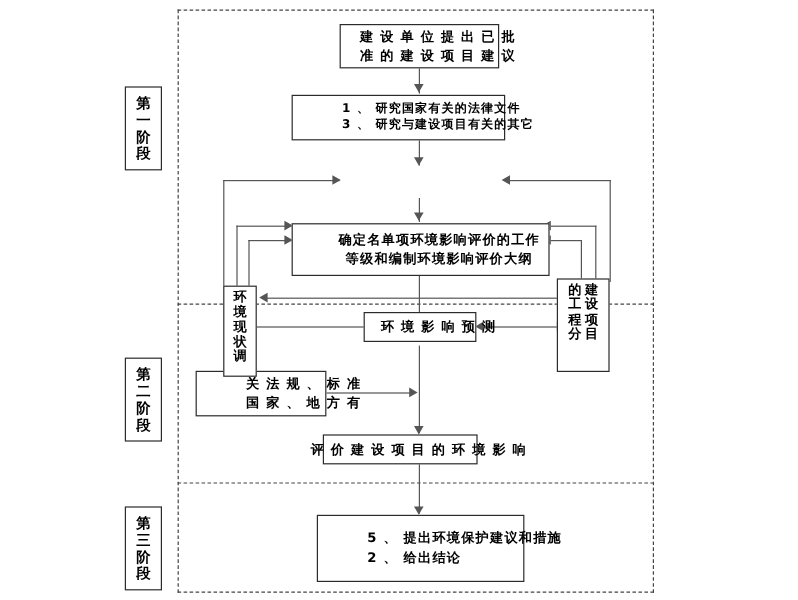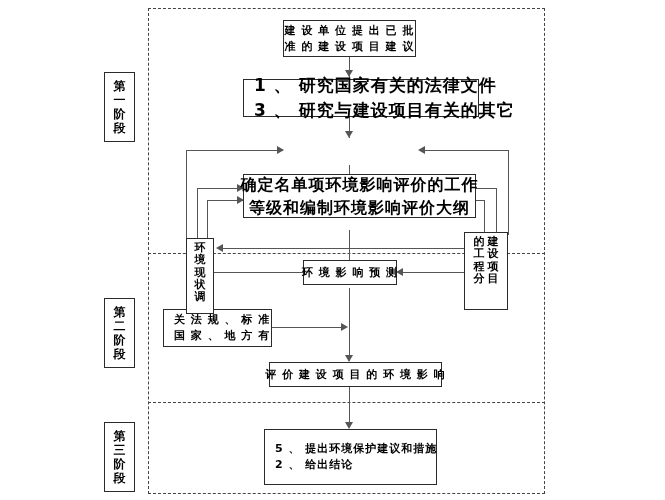--- a/index.html
+++ b/index.html
@@ -36,20 +36,21 @@
     color:#000000;
     display:flex;
     flex-direction:column;
     align-items:center;
     justify-content:center;
     font-weight:bold;
     letter-spacing:1px;
     line-height:1.45;
     text-align:center;
     z-index:5;
+    padding-left:31px;
   }
   .node .ln{display:block;white-space:nowrap;}
   .node.left-align{align-items:flex-start;text-align:left;}
   .node.left-align .ln{padding-left:10px;}
 
   
   .vnode{
     position:absolute;
     box-sizing:border-box;
     border:1px solid #2b2b2b;
@@ -179,27 +180,27 @@
   <div class="arr arr-r" style="left:464px;top:268px;"></div>
 
   <div class="ln-h" style="left:272px;top:327px;width:70px;"></div>
   <div class="arr arr-r" style="left:341px;top:323px;"></div>
 
   <div class="node" style="left:283px;top:20px;width:133px;height:37px;font-size:11px;">
     <span class="ln">建 设 单 位 提 出 已 批</span>
     <span class="ln">准 的 建 设 项 目 建 议</span>
   </div>
 
-  <div class="node left-align" style="left:243px;top:79px;width:236px;height:38px;font-size:17px;">
+  <div class="node left-align" style="left:243px;top:79px;width:178px;height:38px;font-size:10px;">
     <span class="ln">1 、 研究国家有关的法律文件</span>
     <span class="ln">3 、 研究与建设项目有关的其它</span>
   </div>
 
 
-  <div class="node" style="left:243px;top:174px;width:233px;height:44px;font-size:16px;">
+  <div class="node" style="left:243px;top:186px;width:215px;height:44px;font-size:11px;">
     <span class="ln">确定名单项环境影响评价的工作</span>
     <span class="ln">等级和编制环境影响评价大纲</span>
   </div>
 
   <div class="vnode" style="left:186px;top:238px;width:28px;height:76px;font-size:11px;">
     <div class="vcol">
       <span>环</span>
       <span>境</span>
       <span>现</span>
       <span>状</span>
@@ -224,21 +225,21 @@
 
   <div class="node" style="left:303px;top:260px;width:94px;height:25px;font-size:11px;">
     <span class="ln">环 境 影 响 预 测</span>
   </div>
 
   <div class="node left-align" style="left:163px;top:309px;width:109px;height:38px;font-size:11px;">
     <span class="ln">关 法 规 、 标 准</span>
     <span class="ln">国 家 、 地 方 有</span>
   </div>
 
-  <div class="node" style="left:269px;top:362px;width:173px;height:25px;font-size:11px;">
+  <div class="node" style="left:269px;top:362px;width:129px;height:25px;font-size:11px;">
     <span class="ln">评 价 建 设 项 目 的 环 境 影 响</span>
   </div>
 
   <div class="node left-align" style="left:264px;top:429px;width:173px;height:56px;font-size:11px;">
     <span class="ln">5 、 提出环境保护建议和措施</span>
     <span class="ln">2 、 给出结论</span>
   </div>
 
 </div>
 

